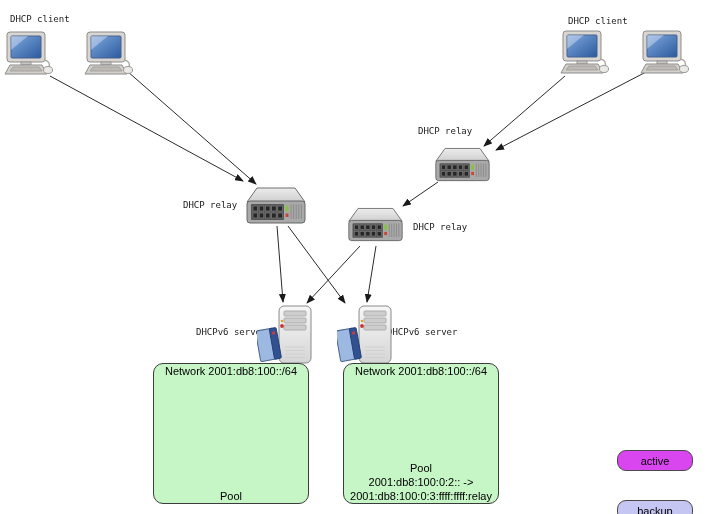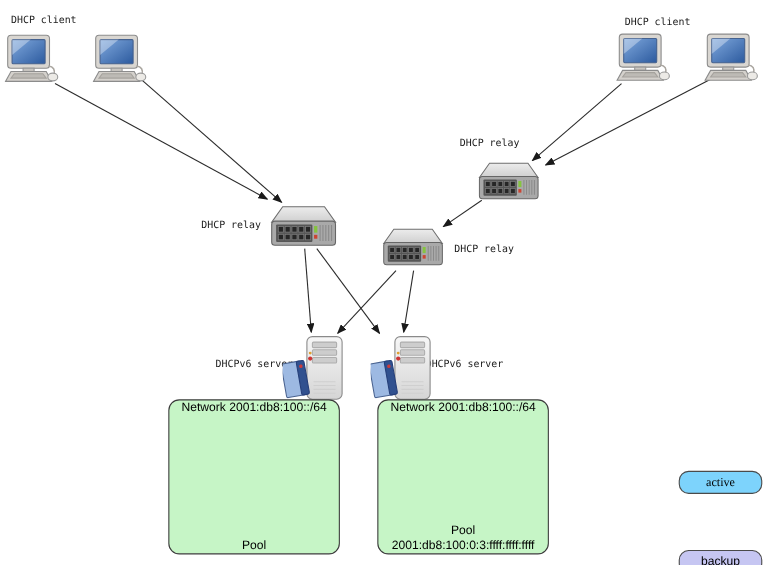--- a/index.html
+++ b/index.html
@@ -209,20 +209,21 @@
   <div class="pool-box" style="left: 153px; background: rgb(198, 245, 198);">
     <div class="line">Network 2001:db8:100::/64</div>
     <div>
       <div class="line">Pool</div>
     </div>
   </div>
   <div class="pool-box" style="left: 343px; background: rgb(198, 245, 198);">
     <div class="line">Network 2001:db8:100::/64</div>
     <div>
       <div class="line">Pool</div>
-      <div class="line">2001:db8:100:0:3:ffff:ffff:ffff</div>
+      <div class="line">2001:db8:100:0:2:: -&gt;</div>
+      <div class="line">2001:db8:100:0:3:ffff:ffff:relay</div>
     </div>
   </div>
 
-  <div class="legend-pill" style="top: 428px; background: #7dd3fc; font-family: Liberation Serif, serif;">active</div>
+  <div class="legend-pill" style="top: 450px; background: #d946ef;">active</div>
   <div class="legend-pill" style="top: 500px; background: rgb(198, 198, 242);">backup</div>
 
 </div>
 
 </body></html>

